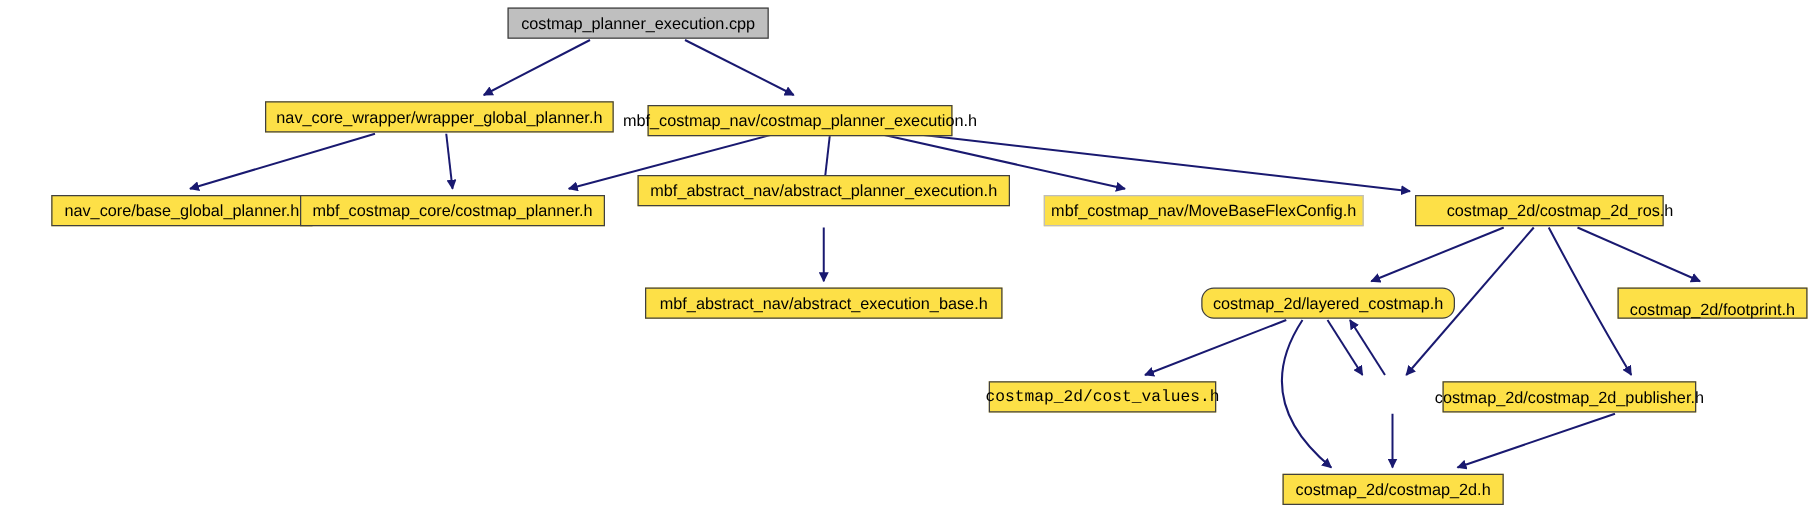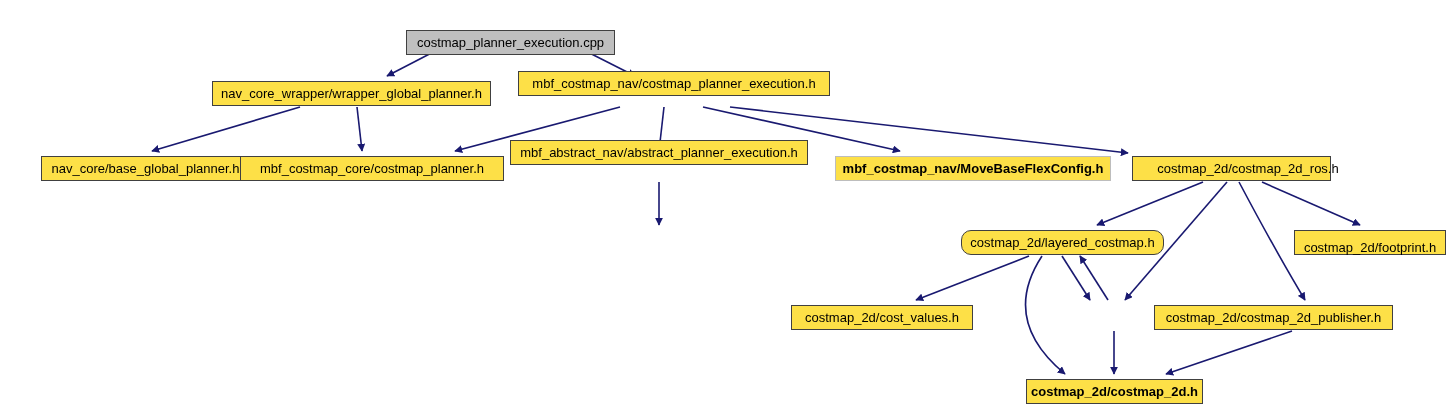--- a/index.html
+++ b/index.html
@@ -95,67 +95,70 @@
 
     <path d="M 1108 300 L 1080 256" stroke="#191970" stroke-width="1.6" fill="none" marker-end="url(#arrow)"></path>
 
     <path d="M 1042 256 Q 1000 320 1065 374" stroke="#191970" stroke-width="1.6" fill="none" marker-end="url(#arrow)"></path>
 
     <path d="M 1114 331 L 1114 374" stroke="#191970" stroke-width="1.6" fill="none" marker-end="url(#arrow)"></path>
 
     <path d="M 1292 331 L 1166 374" stroke="#191970" stroke-width="1.6" fill="none" marker-end="url(#arrow)"></path>
   </svg>
 
-  <div class="node root" style="left:406px; top:6px; width:209px;margin-top:24px;">
+  <div class="node root" style="left:406px; top:6px; width:209px;">
     <span class="node-label">costmap_planner_execution.cpp</span>
   </div>
 
   <div class="node" style="left:212px; top:81px; width:279px;">
     <span class="node-label">nav_core_wrapper/wrapper_global_planner.h</span>
   </div>
 
-  <div class="node" style="left:518px; top:71px; width:312px;">
+  <div class="node" style="left:518px; top:84px; width:244px;">
     <span class="node-label">mbf_costmap_nav/costmap_planner_execution.h</span>
   </div>
 
   <div class="node" style="left:5px; top:156px; width:209px;margin-left:36px;">
     <span class="node-label">nav_core/base_global_planner.h</span>
   </div>
 
-  <div class="node" style="left:240px; top:156px; width:264px;justify-content:center;">
+  <div class="node" style="left:240px; top:156px; width:244px;justify-content:center;">
     <span class="node-label">mbf_costmap_core/costmap_planner.h</span>
   </div>
 
   <div class="node" style="left:510px; top:140px; width:298px;">
     <span class="node-label">mbf_abstract_nav/abstract_planner_execution.h</span>
   </div>
 
-  <div class="node faded" style="left:835px; top:156px; width:276px;font-weight:bold;">
+  <div class="node faded" style="left:835px; top:156px; width:256px;">
     <span class="node-label">mbf_costmap_nav/MoveBaseFlexConfig.h</span>
   </div>
 
   <div class="node" style="left:1132px; top:156px; width:199px;padding-left:33px;">
     <span class="node-label">costmap_2d/costmap_2d_ros.h</span>
   </div>
 
+  <div class="node" style="left:516px; top:230px; width:286px;">
+    <span class="node-label">mbf_abstract_nav/abstract_execution_base.h</span>
+  </div>
 
   <div class="node" style="left:961px; top:230px; width:203px;border-radius:10px;">
     <span class="node-label">costmap_2d/layered_costmap.h</span>
   </div>
 
   <div class="node" style="left:1294px; top:230px; width:152px;align-items:flex-end;">
     <span class="node-label">costmap_2d/footprint.h</span>
   </div>
 
-  <div class="node" style="left:791px; top:305px; width:182px;">
+  <div class="node" style="left:791px; top:305px; width:182px;font-family:Liberation Mono, monospace;">
     <span class="node-label">costmap_2d/cost_values.h</span>
   </div>
 
 
-  <div class="node" style="left:1154px; top:305px; width:239px;">
+  <div class="node" style="left:1154px; top:305px; width:203px;">
     <span class="node-label">costmap_2d/costmap_2d_publisher.h</span>
   </div>
 
-  <div class="node" style="left:1026px; top:379px; width:177px;font-weight:bold;">
+  <div class="node" style="left:1026px; top:379px; width:177px;">
     <span class="node-label">costmap_2d/costmap_2d.h</span>
   </div>
 
 </div>
 
 </body></html>

